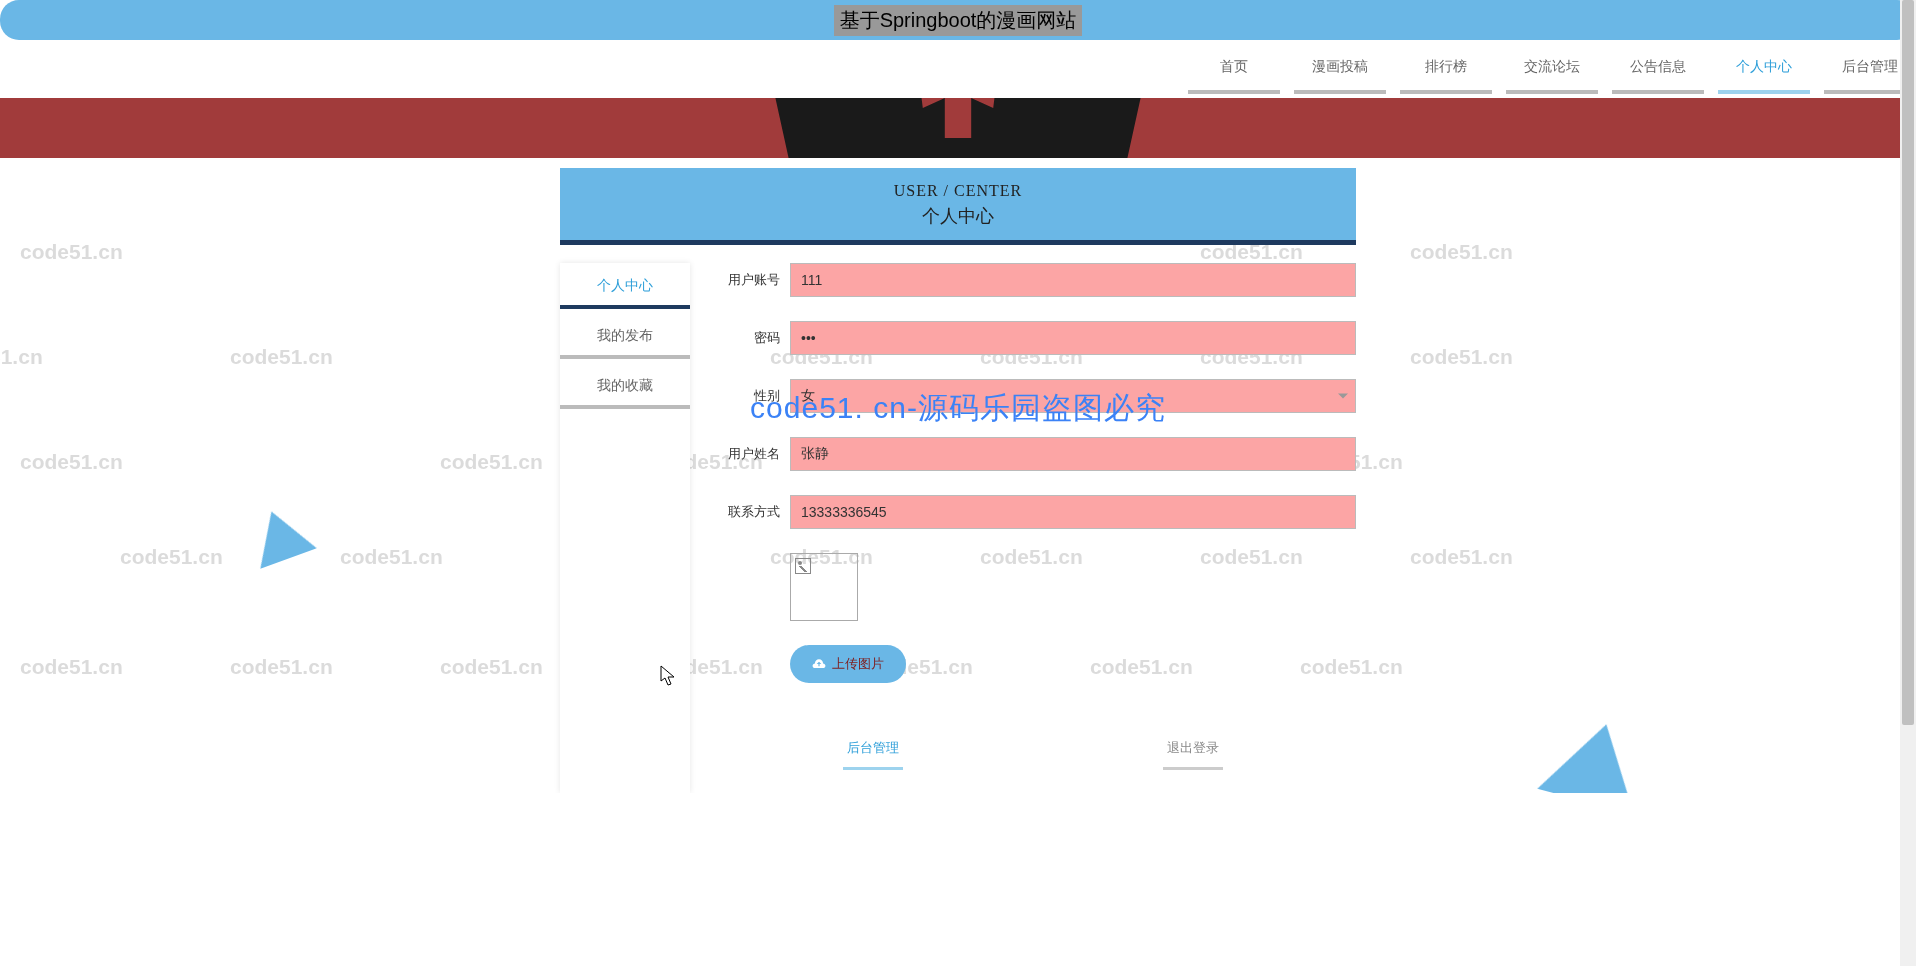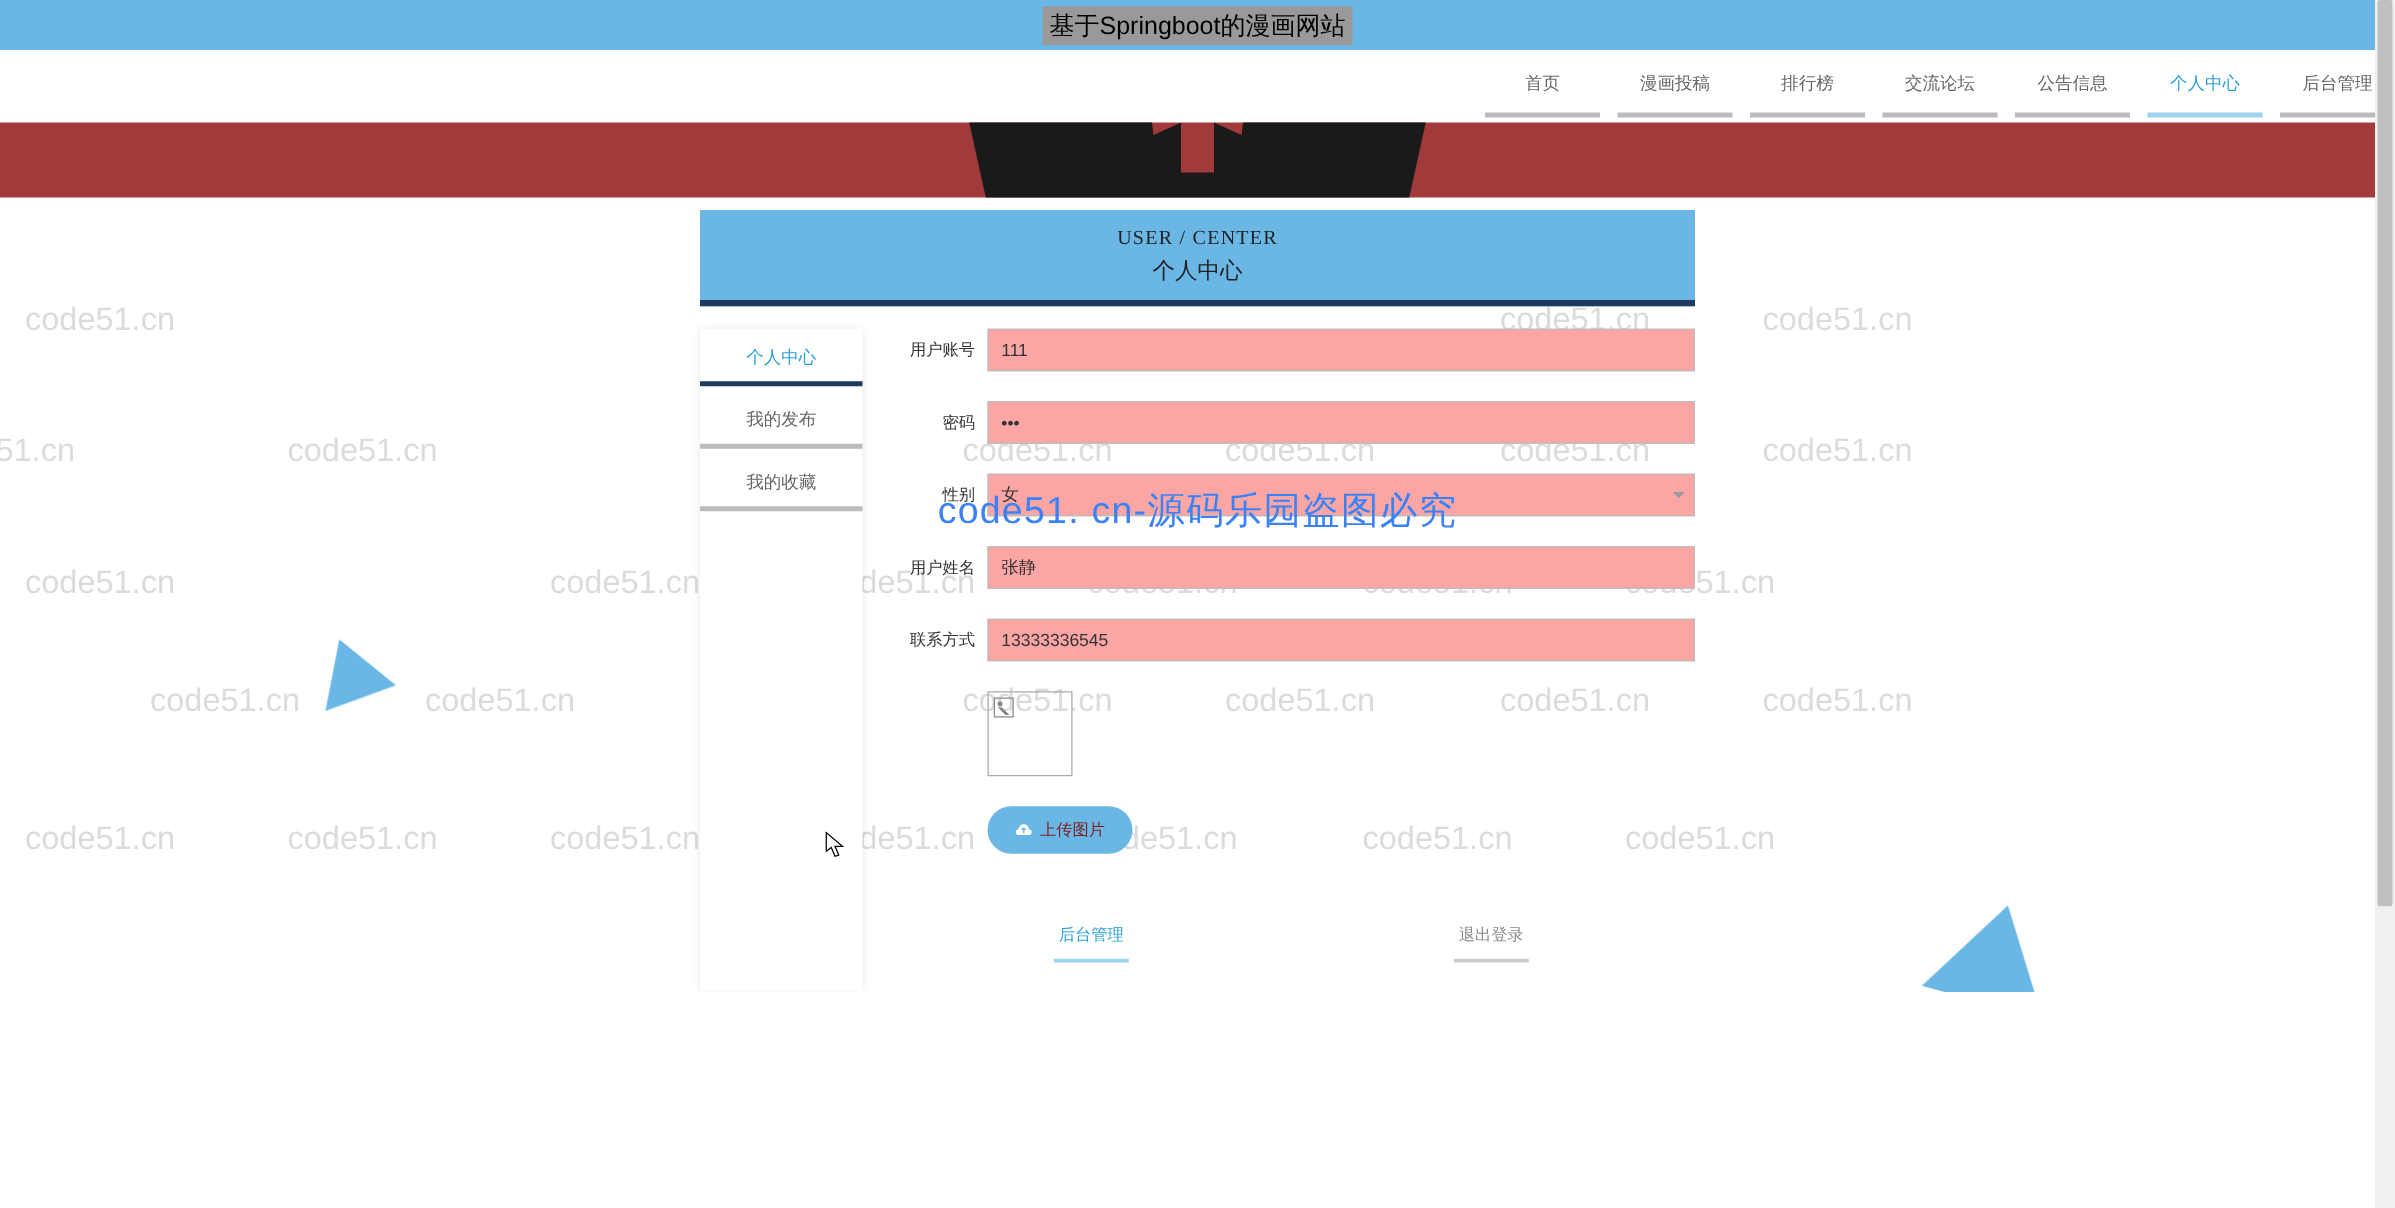--- a/index.html
+++ b/index.html
@@ -3,27 +3,27 @@
   <meta charset="utf-8">
   <style>
     * { margin: 0; padding: 0; box-sizing: border-box; }
     body { font-family: "Microsoft YaHei", Arial, sans-serif; background: #fff; position: relative; overflow-x: hidden; }
     
     .watermark-layer {
       position: fixed; top: 0; left: 0; width: 100%; height: 100%;
       pointer-events: none; z-index: 1; opacity: 0.35;
     }
     .watermark-text {
-      position: absolute; color: #999; font-size: 26px; font-weight: 400;
+      position: absolute; color: #999; font-size: 21px; font-weight: 700;
       white-space: nowrap;
     }
     
     .header-bar {
       background: #6ab7e6; height: 40px; display: flex; align-items: center; justify-content: center;
-      position: relative; z-index: 2;
+      position: relative; z-index: 2; border-radius: 19px;
     }
     .header-title { font-size: 20px; background: #999; color: #000; padding: 2px 6px; }
     
     .nav-bar {
       display: flex; justify-content: flex-end; gap: 14px; padding: 18px 0 4px 0;
       position: relative; z-index: 2; background: #fff;
     }
     .nav-item {
       width: 92px; text-align: center; font-size: 14px; color: #666; cursor: pointer;
       padding-bottom: 14px; border-bottom: 4px solid #bbb;

